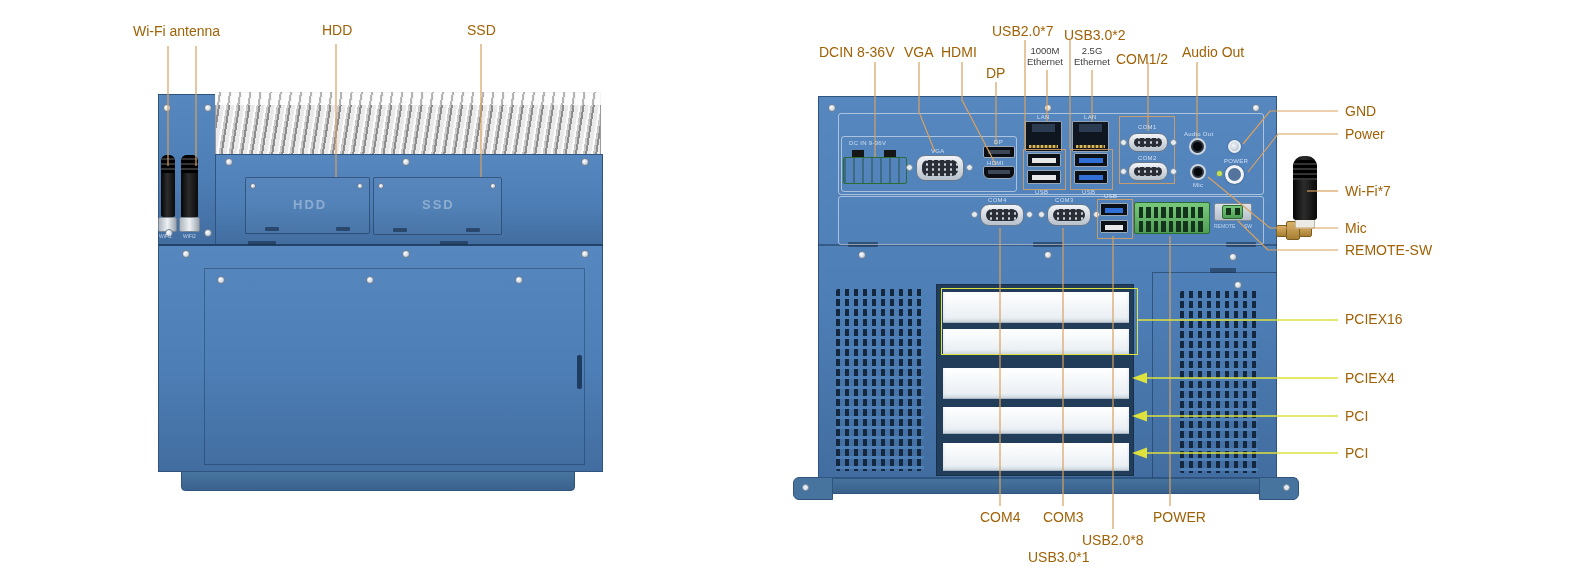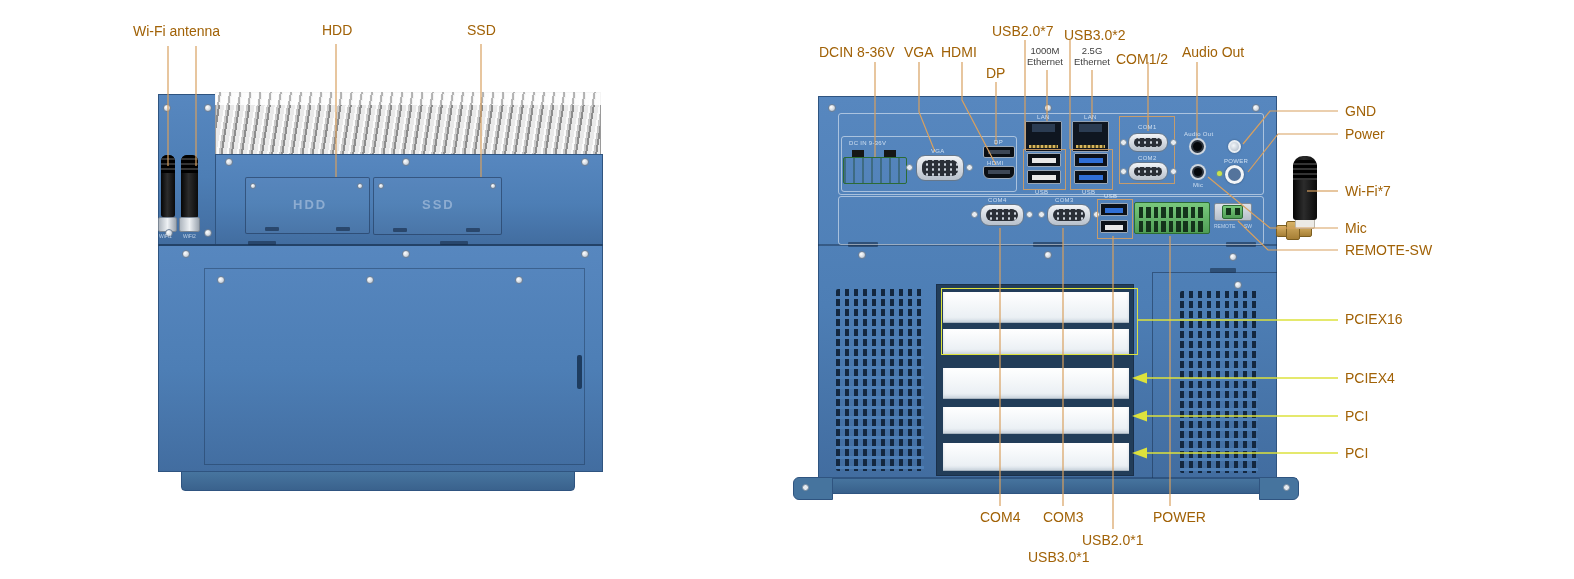--- a/index.html
+++ b/index.html
@@ -337,17 +337,17 @@
   <div class="abs lbl z40" style="left:1345px;top:184px;">Wi-Fi*7</div>
   <div class="abs lbl z40" style="left:1345px;top:221px;">Mic</div>
   <div class="abs lbl z40" style="left:1345px;top:243px;">REMOTE-SW</div>
   <div class="abs lbl z40" style="left:1345px;top:312px;">PCIEX16</div>
   <div class="abs lbl z40" style="left:1345px;top:371px;">PCIEX4</div>
   <div class="abs lbl z40" style="left:1345px;top:409px;">PCI</div>
   <div class="abs lbl z40" style="left:1345px;top:446px;">PCI</div>
 
   <div class="abs lbl z40" style="left:980px;top:510px;">COM4</div>
   <div class="abs lbl z40" style="left:1043px;top:510px;">COM3</div>
-  <div class="abs lbl z40" style="left:1082px;top:533px;">USB2.0*1</div>
+  <div class="abs lbl z40" style="left:1082px;top:533px;">USB2.0*8</div>
   <div class="abs lbl z40" style="left:1028px;top:550px;">USB3.0*1</div>
   <div class="abs lbl z40" style="left:1153px;top:510px;">POWER</div>
 
 </div>
 
 </body></html>

